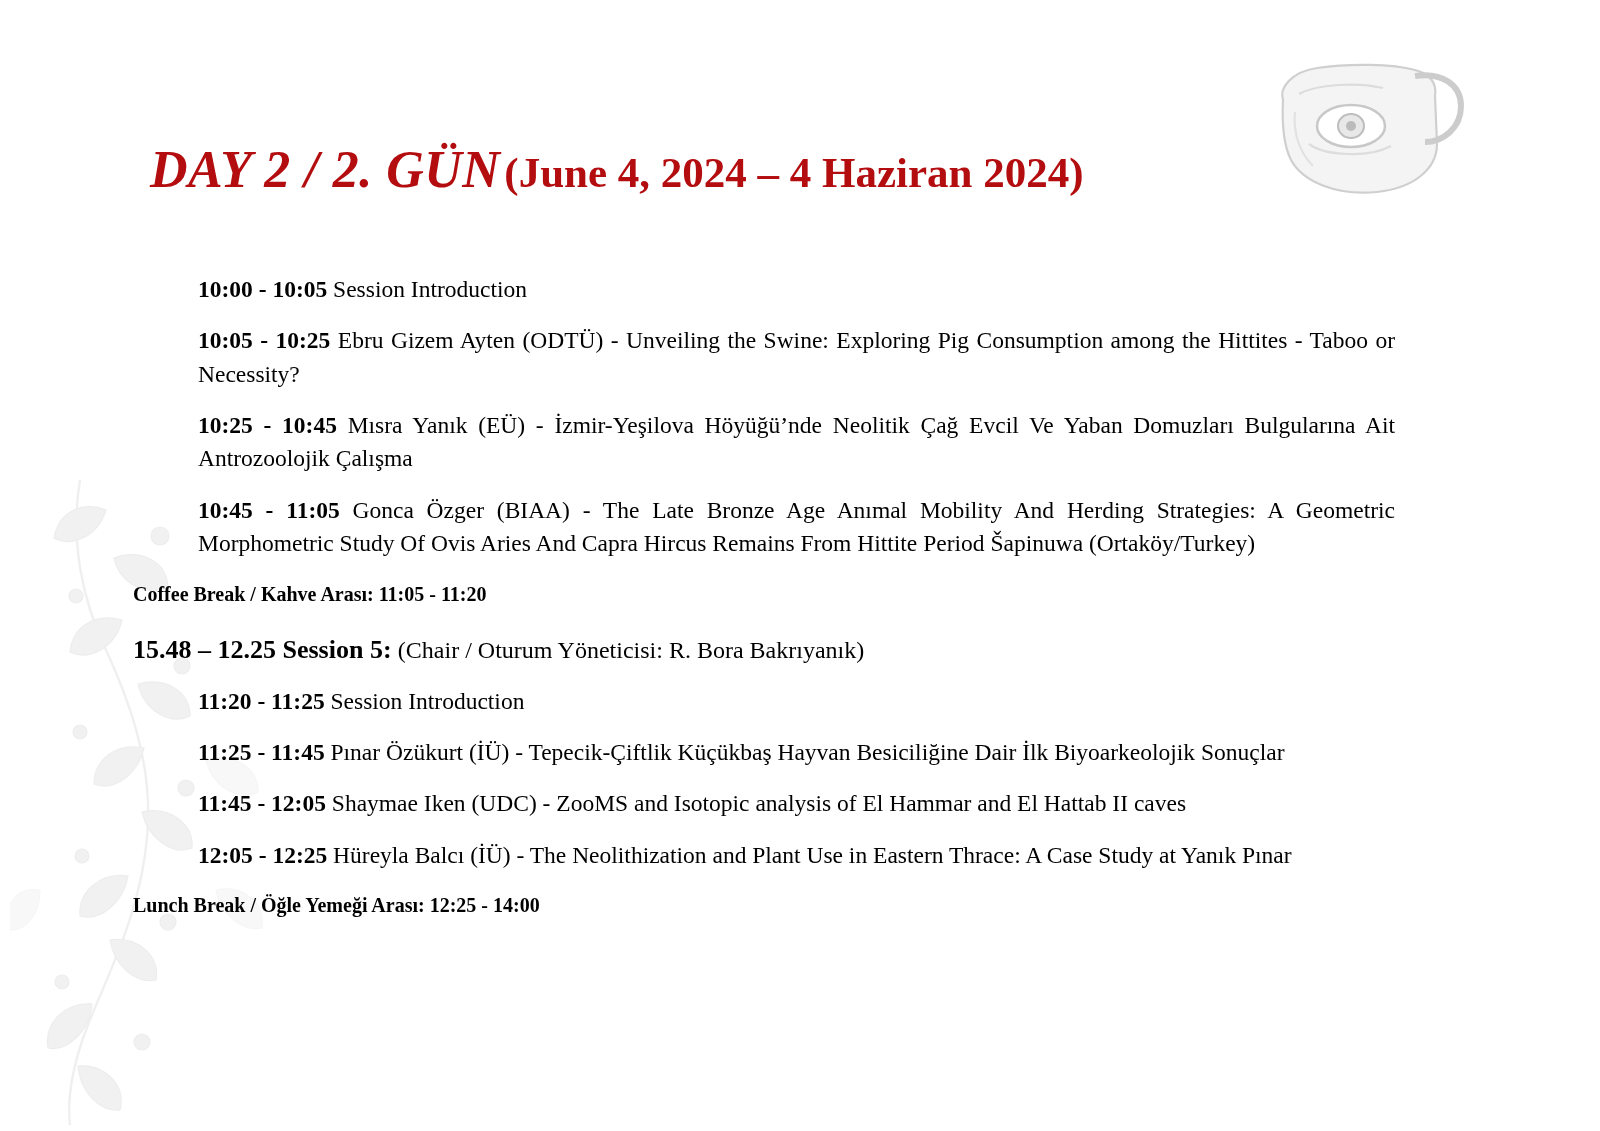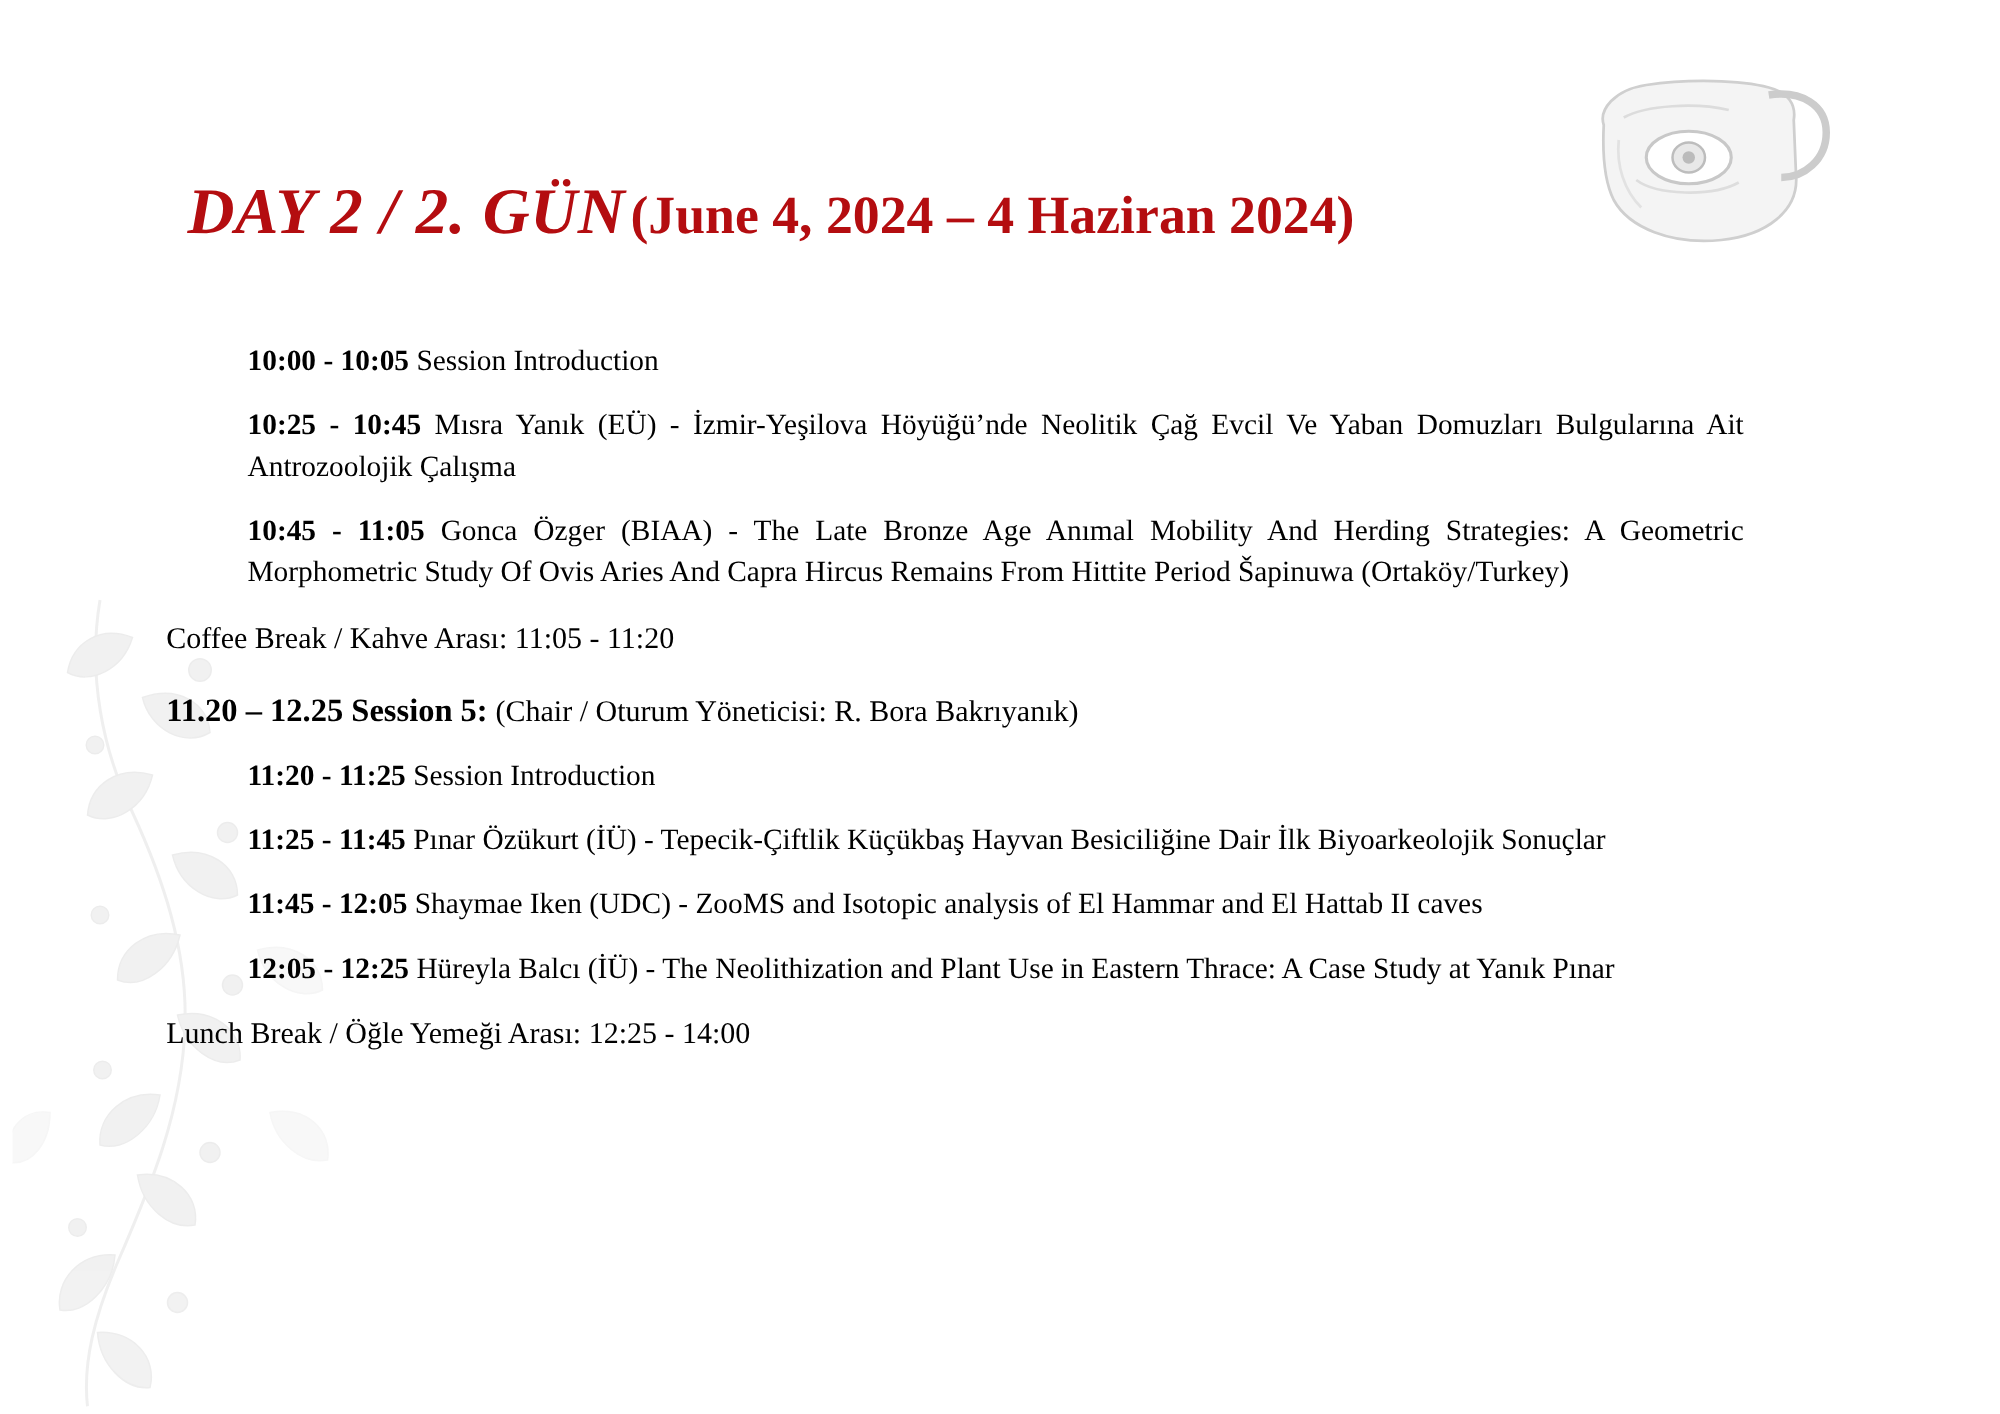--- a/index.html
+++ b/index.html
@@ -97,22 +97,22 @@
     text-align: justify;
     text-justify: inter-word;
   }
   .talk:first-child {
   }
   .talk .t {
     font-weight: bold;
   }
 
   .break {
-    font-weight: normal;
-    font-size: 24px;
+    font-weight: bold;
+    font-size: 20px;
     margin: 22px 0 0 0;
     padding-left: 0;
   }
 
   .spacer-lg { height: 26px; }
 </style>
 </head>
 <body>
 
 <div class="page">
@@ -165,33 +165,36 @@
   </div>
 
   <div class="body-block">
 
 
     <div class="talks">
       <p class="talk">
         <span class="t">10:00 - 10:05</span><span> Session Introduction</span>
       </p>
       <p class="talk">
+        <span class="t">10:05 - 10:25</span><span> Ebru Gizem Ayten (ODTÜ) - Unveiling the Swine: Exploring Pig Consumption among the Hittites - Taboo or Necessity?</span>
+      </p>
+      <p class="talk">
         <span class="t">10:25 - 10:45</span><span> Mısra Yanık (EÜ) - İzmir-Yeşilova Höyüğü’nde Neolitik Çağ Evcil Ve Yaban Domuzları Bulgularına Ait Antrozoolojik Çalışma</span>
       </p>
       <p class="talk">
         <span class="t">10:45 - 11:05</span><span> Gonca Özger (BIAA) - The Late Bronze Age Anımal Mobility And Herding Strategies: A Geometric Morphometric Study Of Ovis Aries And Capra Hircus Remains From Hittite Period Šapinuwa (Ortaköy/Turkey)</span>
       </p>
     </div>
 
     <p class="break">Coffee Break / Kahve Arası: 11:05 - 11:20</p>
 
     <div class="spacer-lg"></div>
 
     <div class="session-head">
-      <span class="time">11.20 – 12.25 Session 5:</span>
+      <span class="time">15.48 – 12.25 Session 5:</span>
       <span class="chair">(Chair / Oturum Yöneticisi: R. Bora Bakrıyanık)</span>
     </div>
 
     <div class="talks">
       <p class="talk">
         <span class="t">11:20 - 11:25</span><span> Session Introduction</span>
       </p>
       <p class="talk">
         <span class="t">11:25 - 11:45</span><span> Pınar Özükurt (İÜ) - Tepecik-Çiftlik Küçükbaş Hayvan Besiciliğine Dair İlk Biyoarkeolojik Sonuçlar</span>
       </p>

